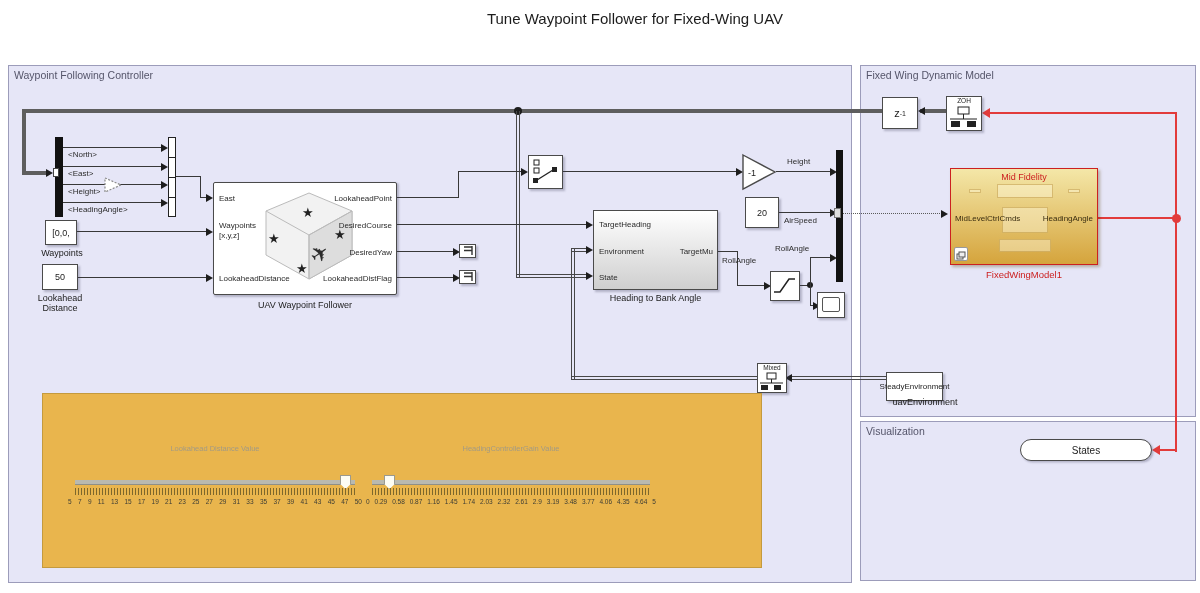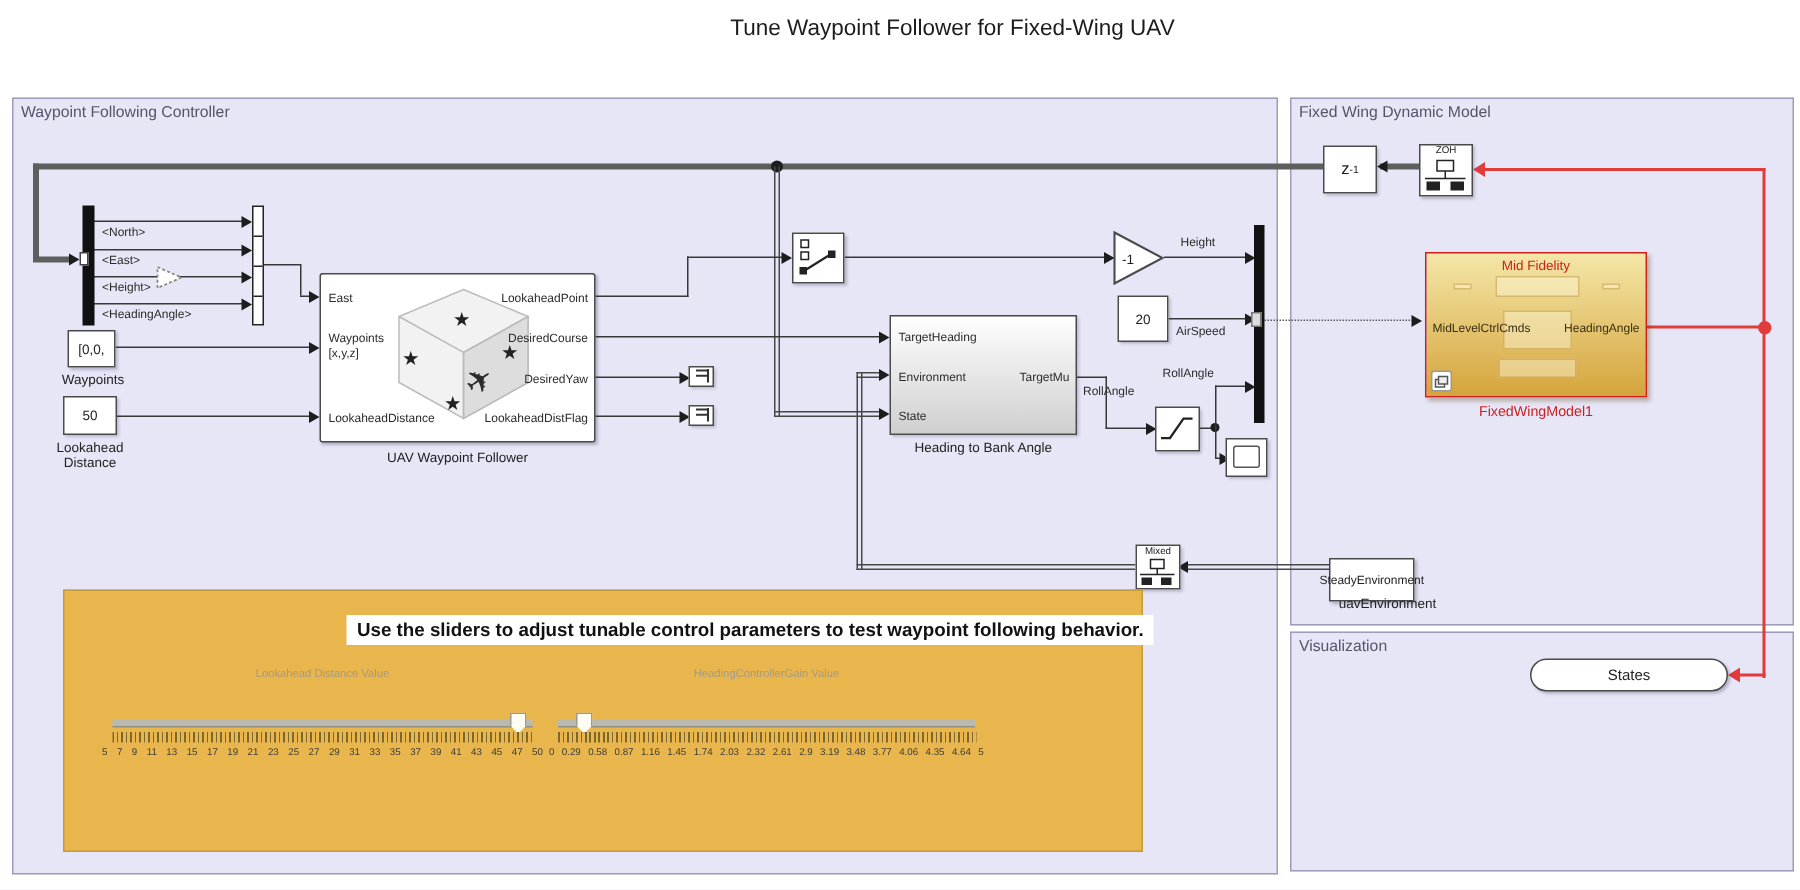--- a/index.html
+++ b/index.html
@@ -305,21 +305,20 @@
   <div class="blk" style="left:886px; top:372px; width:57px; height:29px; display:flex; align-items:center; justify-content:center;">
     <span style="font-size:8px; color:#222;">SteadyEnvironment</span>
   </div>
   <div class="blk-label" style="left:886px; top:397px; width:78px;">uavEnvironment</div>
 
   <div class="blk" style="left:1020px; top:439px; width:132px; height:22px; display:flex; align-items:center; justify-content:center;border-radius:11px;">
     <span style="font-size:10px; color:#222;">States</span>
   </div>
 
   <div class="annotation-panel" style="left:42px; top:393px; width:720px; height:175px;"></div>
-  <div class="instruction" style="left:231px; top:410px;">Use the sliders to adjust tunable control parameters to test waypoint following behavior.</div>
 
   <div class="slider-label" style="left:75px; top:444px; width:280px;">Lookahead Distance Value</div>
   <div class="slider-track" style="left:75px; top:480px; width:280px;"></div>
   <div class="slider-thumb" style="left:340px; top:475px;"></div>
   <div class="ticks" style="left:75px; top:488px; width:281px;"></div>
   <div class="tick-row" style="left:68px; top:498px; width:294px;">
       <span class="tick-label">5</span>
       <span class="tick-label">7</span>
       <span class="tick-label">9</span>
       <span class="tick-label">11</span>

